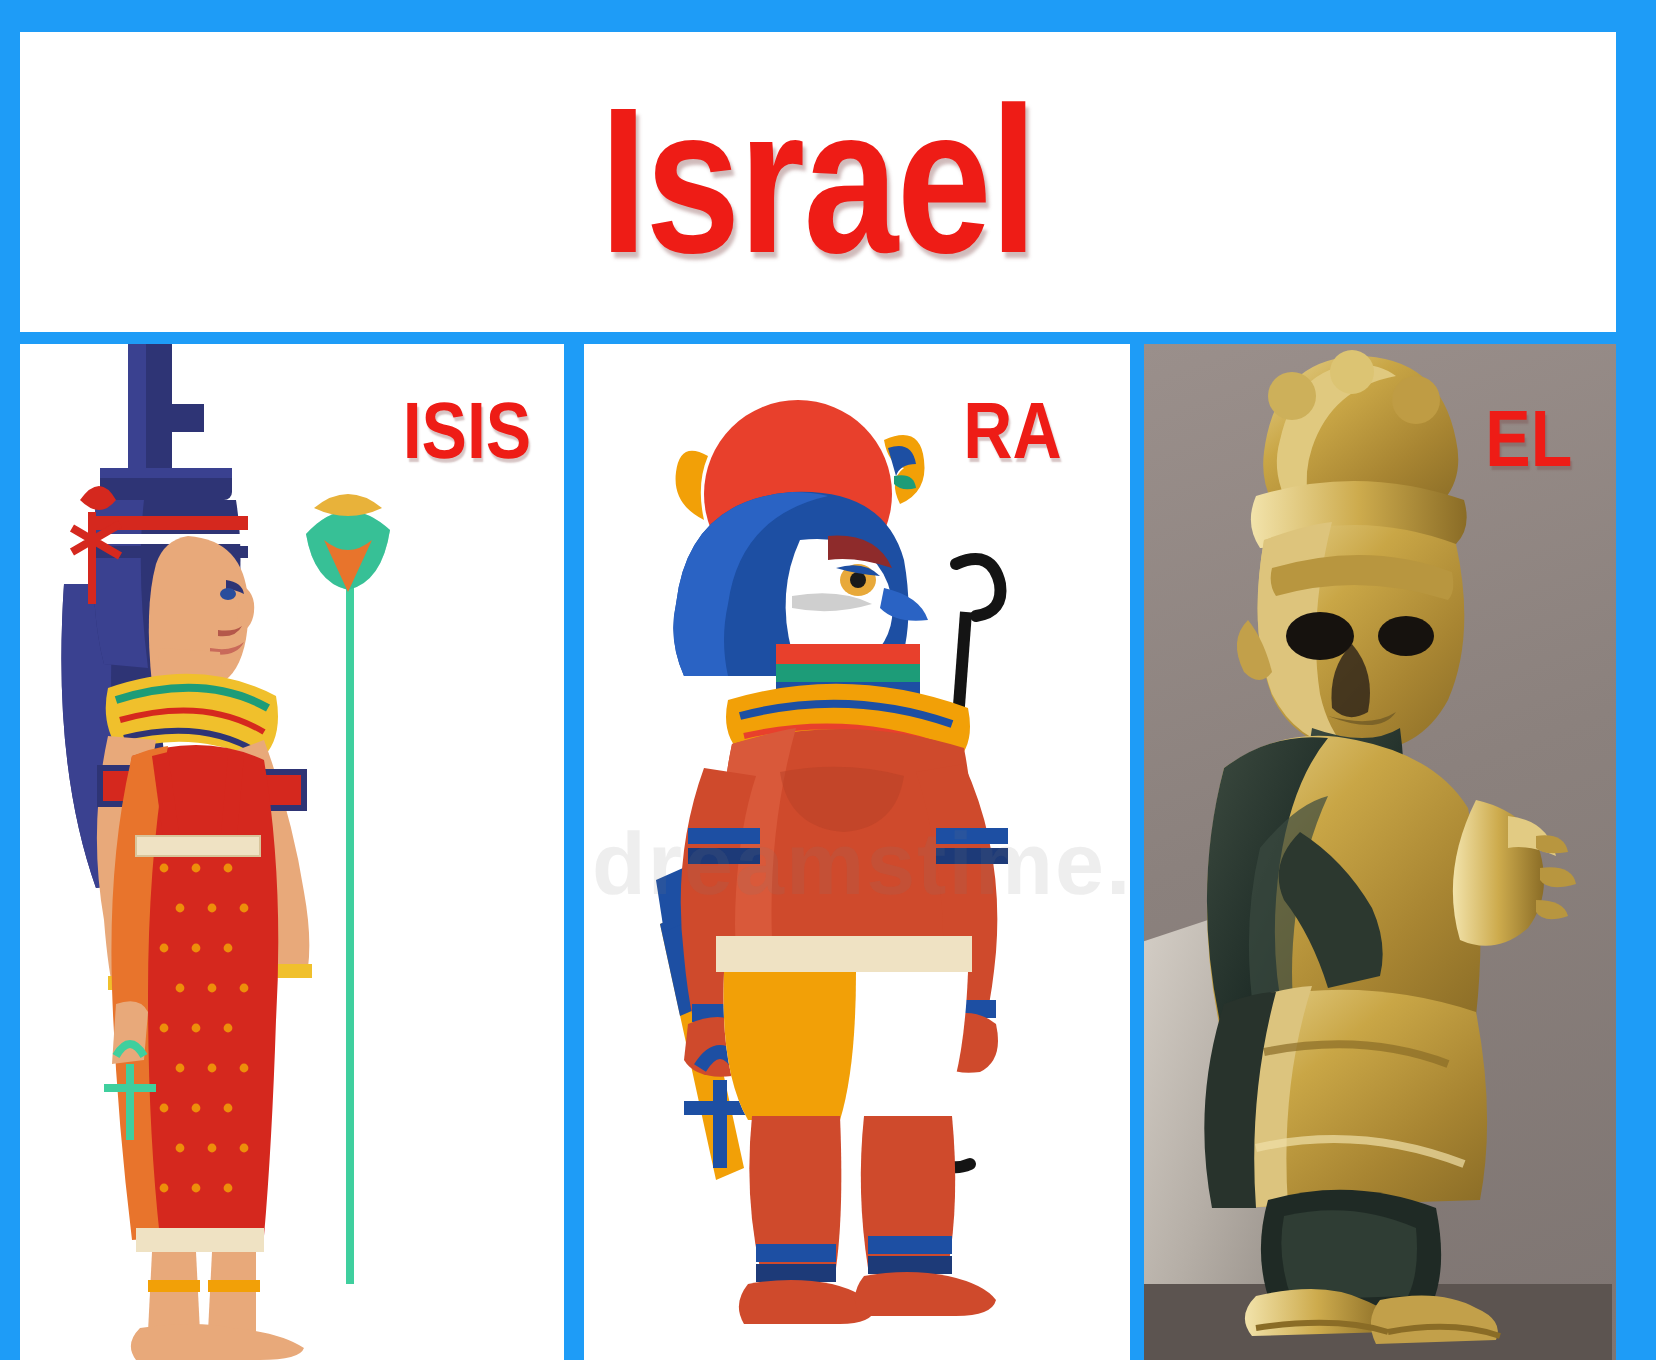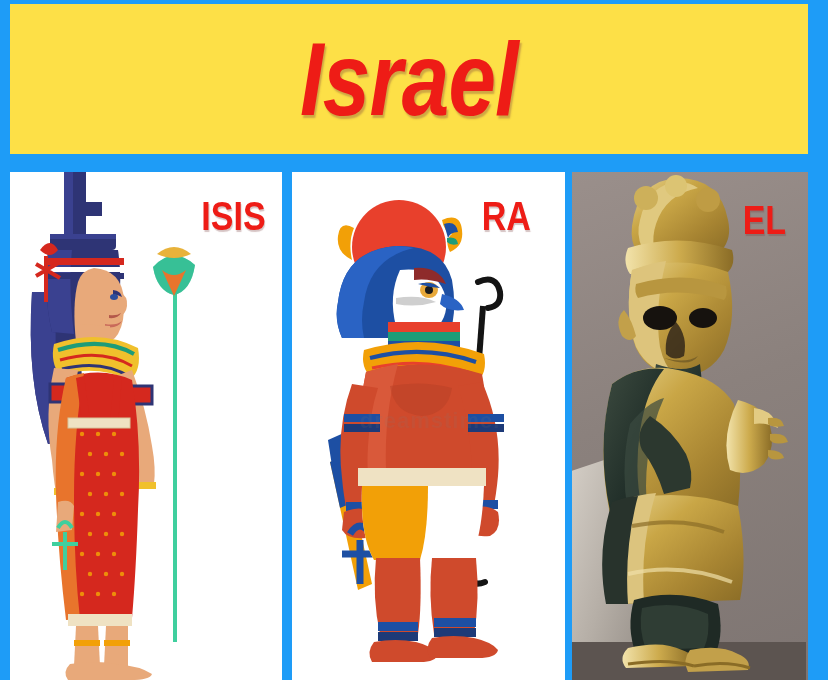--- a/index.html
+++ b/index.html
@@ -13,29 +13,28 @@
     height: 680px;
     background: #1e9cf7;
     overflow: hidden;
     font-family: "Liberation Sans", sans-serif;
   }
 
   
   .title-card {
     position: absolute;
     left: 10px;
-    top: 4px;
+    top: 16px;
     width: 798px;
     height: 150px;
-    background: #fde047;
+    background: #ffffff;
     display: flex;
     align-items: center;
     justify-content: center;
     box-sizing: border-box;
-    font-style: italic;
   }
   .title-text {
     font-family: "Liberation Sans Narrow", "Liberation Sans", sans-serif;
     font-weight: bold;
     font-size: 104px;
     line-height: 1;
     color: #ee1c16;
     letter-spacing: -1px;
     transform: scaleX(0.82);
     transform-origin: center;
@@ -82,21 +81,21 @@
   .panel-1 .panel-label { right: 16px; }
   .panel-2 .panel-label { right: 34px; }
   .panel-3 .panel-label { right: 22px; top: 28px; }
 
   .watermark {
     position: absolute;
     left: 4px;
     top: 236px;
     width: 268px;
     text-align: center;
-    font-size: 22px;
+    font-size: 44px;
     font-weight: bold;
     color: rgba(120,120,120,0.13);
     letter-spacing: 1px;
     user-select: none;
     z-index: 35;
     pointer-events: none;
   }
 
   .art { position: absolute; left: 0; top: 0; width: 100%; height: 100%; }
 

